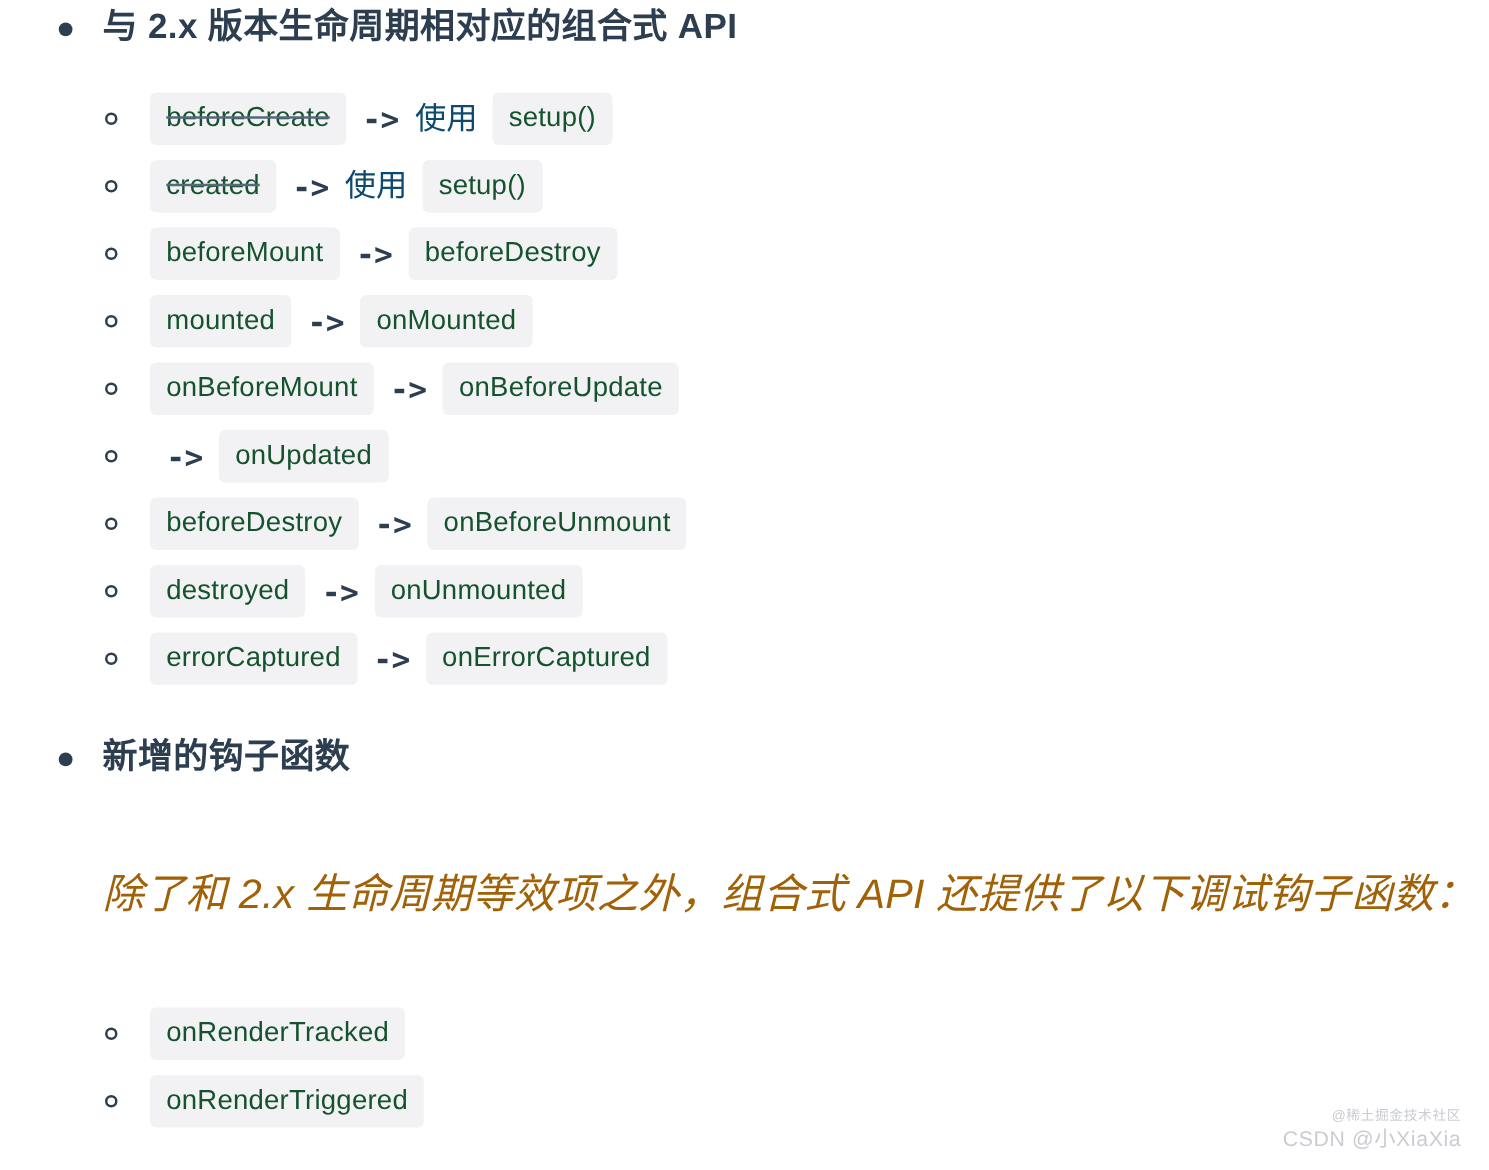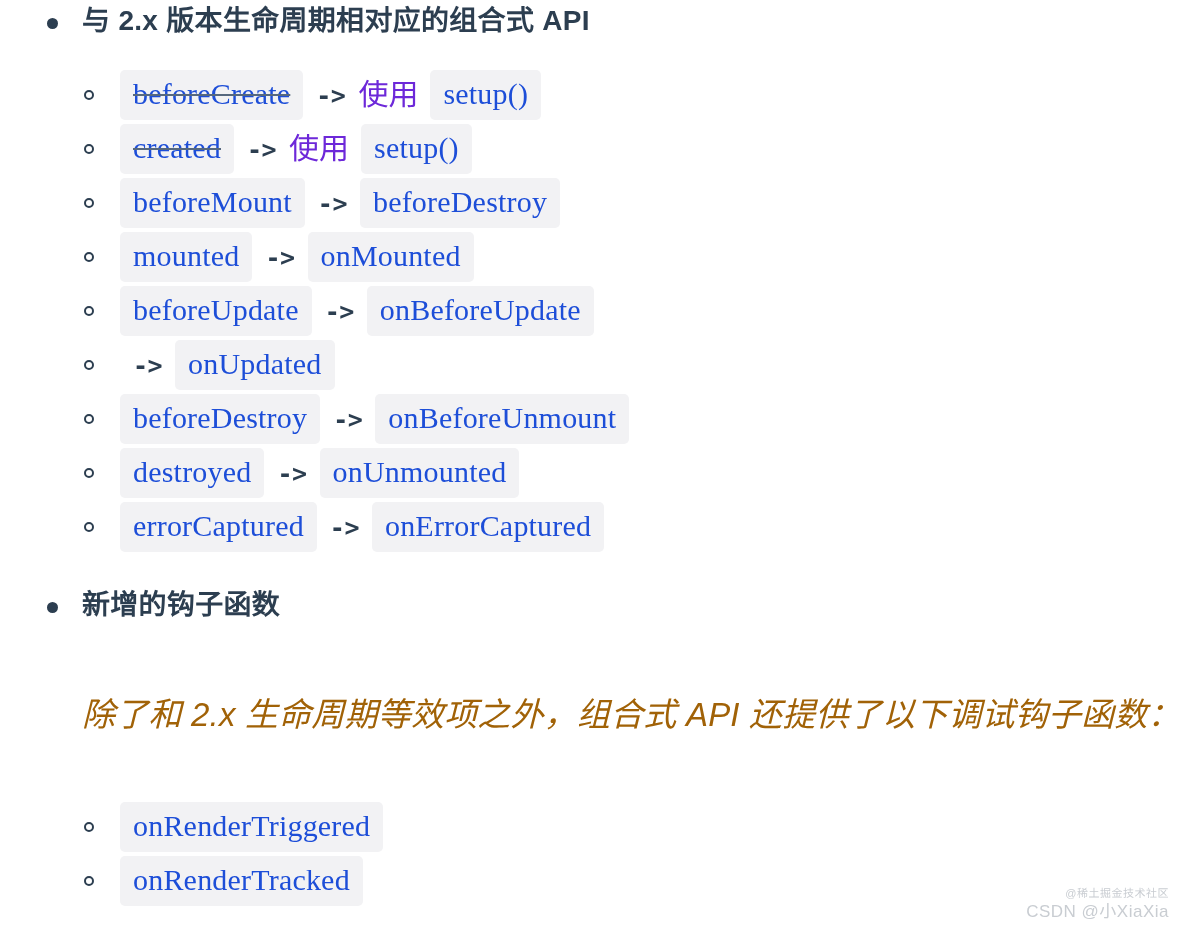--- a/index.html
+++ b/index.html
@@ -87,23 +87,23 @@
 
   .row {
     display: flex;
     align-items: center;
     gap: 0;
   }
 
   code.chip {
     display: inline-block;
     background: #f2f2f4;
-    color: #1d4ed8;
-    font-family: Liberation Serif, serif;
-    font-size: 30px;
+    color: #14532d;
+    font-family: Liberation Sans, sans-serif;
+    font-size: 22px;
     line-height: 1;
     padding: 9px 13px 11px 13px;
     border-radius: 5px;
     white-space: pre;
     letter-spacing: 0.2px;
   }
 
   code.chip.struck {
     text-decoration: line-through;
     text-decoration-thickness: 2px;
@@ -114,22 +114,22 @@
     font-family: "DejaVu Sans Mono", "Liberation Mono", monospace;
     font-size: 25px;
     font-weight: 700;
     color: #2c3e50;
     padding: 0 13px;
     white-space: pre;
     letter-spacing: -0.5px;
   }
 
   .zh-word {
-    font-size: 30px;
-    color: #6d28d9;
+    font-size: 25px;
+    color: #0c4a6e;
     padding: 0 12px 0 0;
     white-space: pre;
     line-height: 1;
   }
 
   
   .para {
     font-size: 33px;
     line-height: 1.7;
     color: #a16207;
@@ -217,21 +217,21 @@
           <span class="row">
             <code class="chip">mounted</code>
             <span class="arrow">-&gt;</span>
             <code class="chip">onMounted</code>
           </span>
         </li>
 
         <li class="sub-item">
           <span class="bullet-ring"></span>
           <span class="row">
-            <code class="chip">beforeUpdate</code>
+            <code class="chip">onBeforeMount</code>
             <span class="arrow">-&gt;</span>
             <code class="chip">onBeforeUpdate</code>
           </span>
         </li>
 
         <li class="sub-item">
           <span class="bullet-ring"></span>
           <span class="row">
             <span class="arrow">-&gt;</span>
             <code class="chip">onUpdated</code>
@@ -279,27 +279,27 @@
       <div class="gap-after-heading2"></div>
 
       <p class="para">除了和 2.x 生命周期等效项之外，组合式 API 还提供了以下调试钩子函数：</p>
 
       <div class="gap-after-para"></div>
 
       <ul class="sub-list">
         <li class="sub-item">
           <span class="bullet-ring"></span>
           <span class="row">
+            <code class="chip">onRenderTracked</code>
+          </span>
+        </li>
+        <li class="sub-item">
+          <span class="bullet-ring"></span>
+          <span class="row">
             <code class="chip">onRenderTriggered</code>
-          </span>
-        </li>
-        <li class="sub-item">
-          <span class="bullet-ring"></span>
-          <span class="row">
-            <code class="chip">onRenderTracked</code>
           </span>
         </li>
       </ul>
     </li>
 
   </ul>
 
   <div class="watermark">
     <span class="wm-line1">@稀土掘金技术社区</span>
     <span class="wm-line2">CSDN @小XiaXia</span>

